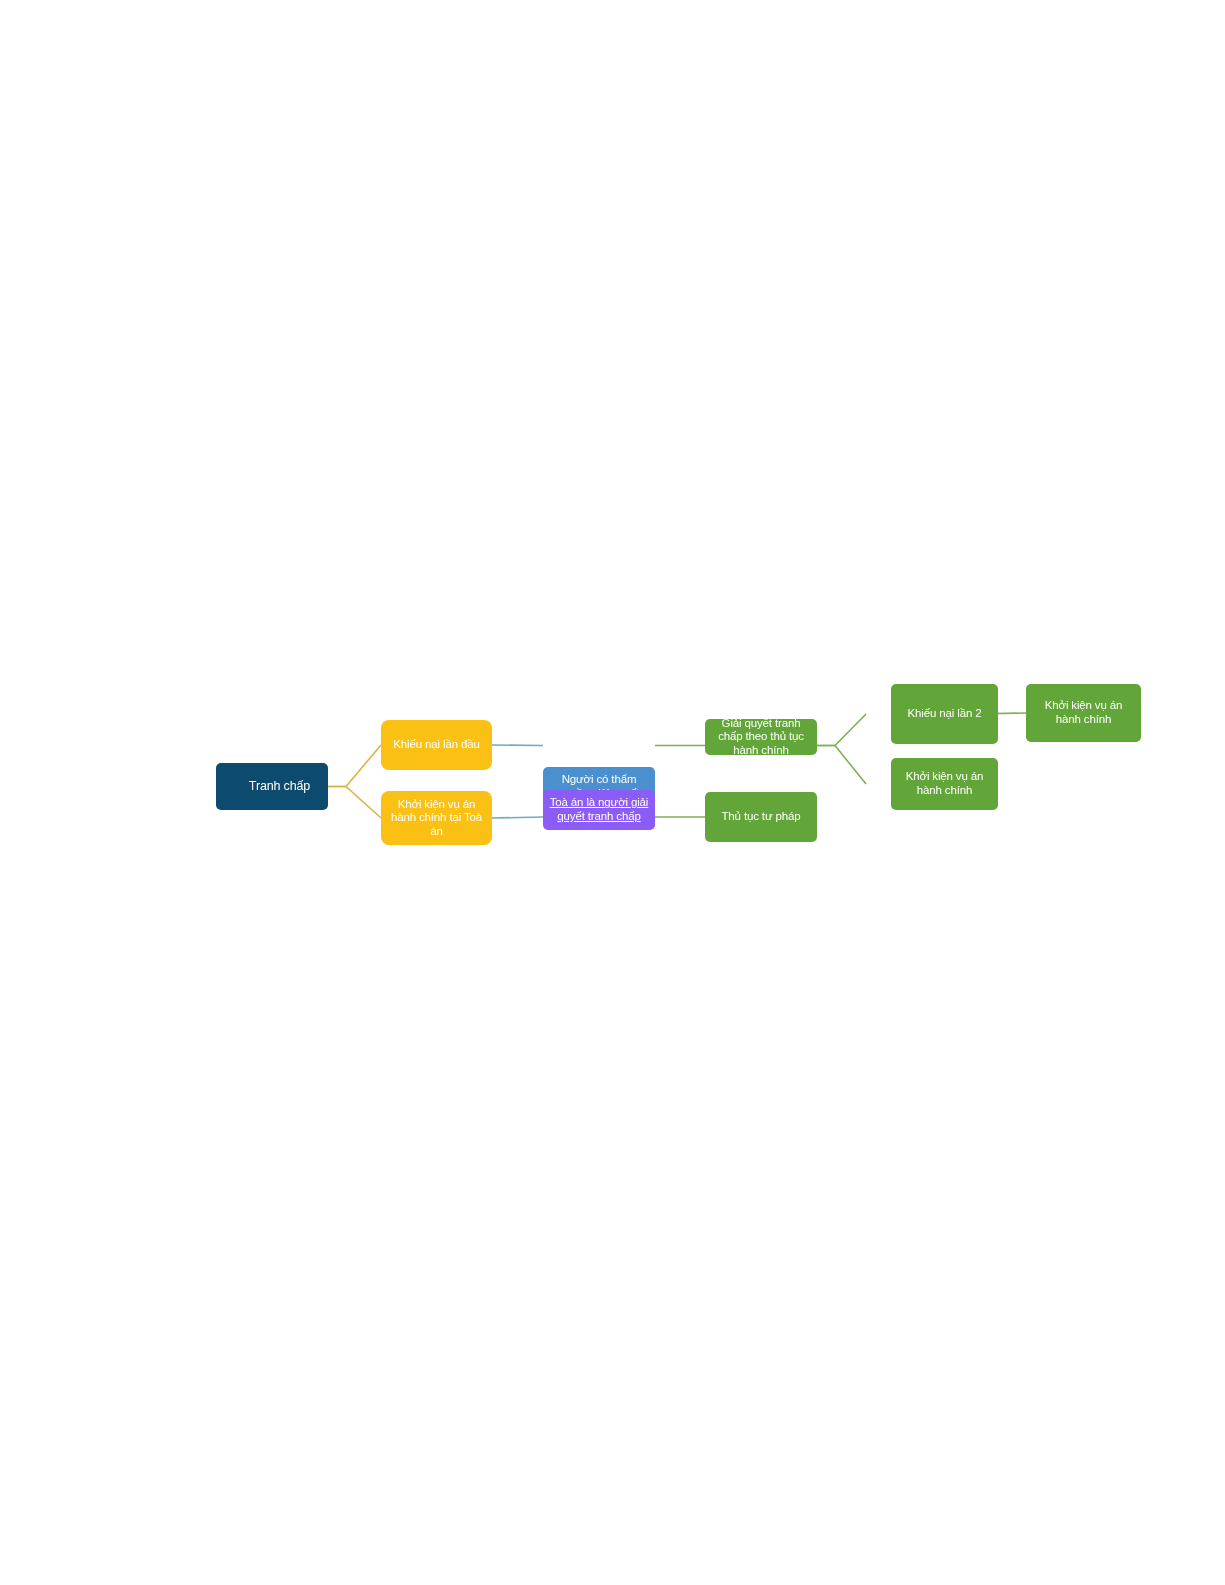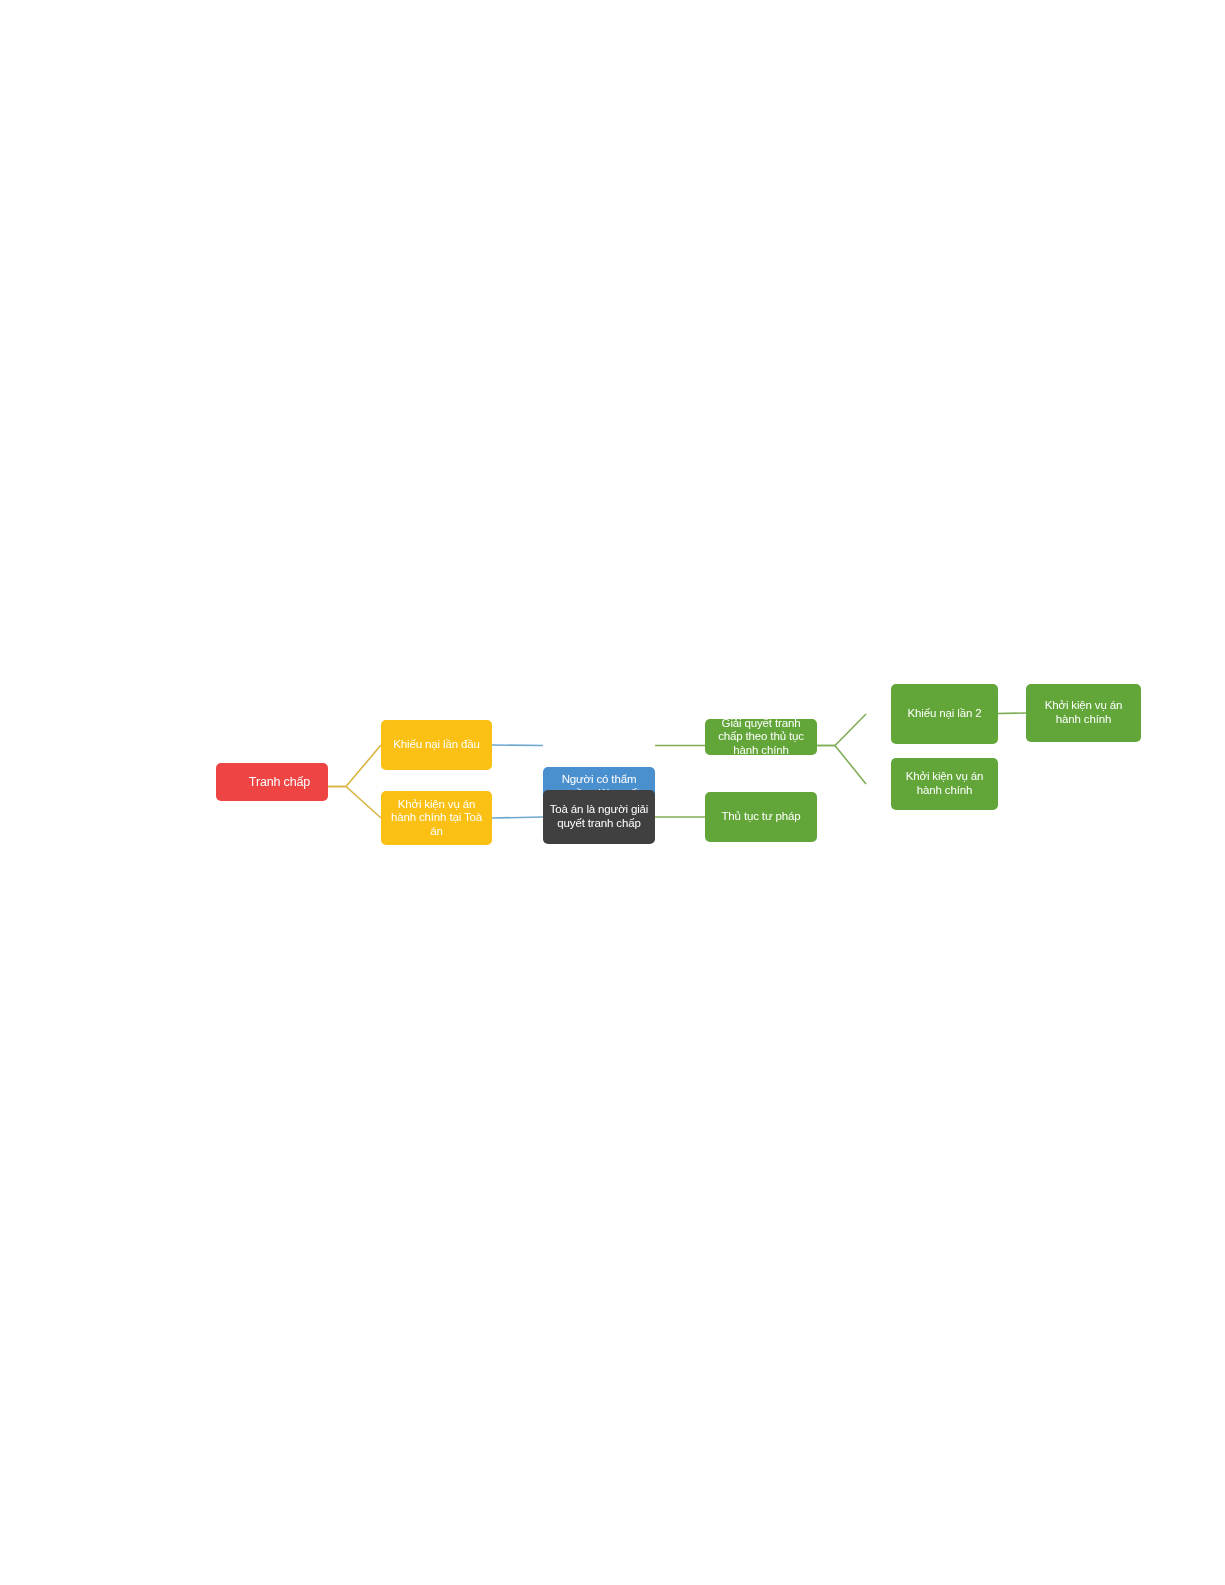--- a/index.html
+++ b/index.html
@@ -45,20 +45,21 @@
     display: block;
     width: 100%;
   }
   .n-root {
     background: #E8772E;
     font-size: 12.5px;
   }
   .n-l1 {
     background: #FBC014;
     font-size: 11.5px;
+    border-radius: 8px;
   }
   .n-l2 {
     background: #4A90CE;
     font-size: 11.5px;
   }
   .n-l3 {
     background: #62A639;
     font-size: 11.5px;
   }
   .n-l4 {
@@ -97,33 +98,33 @@
       <g>
         <path d="M 817 745.5 L 835 745.5 L 866 714" fill="none" stroke="#7FAE56" stroke-width="1.6"></path>
       </g>
       <g>
         <path d="M 817 745.5 L 835 745.5 L 866 784" fill="none" stroke="#7FAE56" stroke-width="1.6"></path>
       </g>
       <g>
         <line x1="973" y1="714" x2="1026" y2="713" stroke="#7FAE56" stroke-width="1.6"></line>
       </g>
     </svg>
-<div class="node n-root" style="left: 216px; top: 763px; width: 112px; height: 38px; background: #ef4444; padding-left: 20px;">
+<div class="node n-root" style="left: 216px; top: 763px; width: 112px; height: 47px; background: #0c4a6e; padding-left: 20px;">
       <span>Tranh chấp</span>
     </div>
     <div class="node n-l1" style="left: 381px; top: 720px; width: 111px; height: 50px; background: rgb(251, 192, 20);">
       <span>Khiếu nại lần đầu</span>
     </div>
     <div class="node n-l1" style="left: 381px; top: 791px; width: 111px; height: 54px; background: rgb(251, 192, 20);">
       <span>Khởi kiện vụ án hành chính tại Toà án</span>
     </div>
     <div class="node n-l2" style="left: 543px; top: 719px; width: 112px; height: 53px; background: rgb(74, 144, 206); margin-top: 48px;">
       <span>Người có thẩm quyền giải quyết khiếu nại</span>
     </div>
-    <div class="node n-l2" style="left: 543px; top: 790px; width: 112px; height: 54px; background: #404040;">
+    <div class="node n-l2" style="left: 543px; top: 790px; width: 112px; height: 40px; background: #8b5cf6; text-decoration: underline;">
       <span>Toà án là người giải quyết tranh chấp</span>
     </div>
     <div class="node n-l3" style="left: 705px; top: 719px; width: 112px; height: 36px; background: rgb(98, 166, 57);">
       <span>Giải quyết tranh chấp theo thủ tục hành chính</span>
     </div>
     <div class="node n-l3" style="left: 705px; top: 792px; width: 112px; height: 50px; background: rgb(98, 166, 57);">
       <span>Thủ tục tư pháp</span>
     </div>
     <div class="node n-l4" style="left: 866px; top: 684px; width: 107px; height: 60px; background: rgb(98, 166, 57);">
       <span>Khiếu nại lần 2</span>

